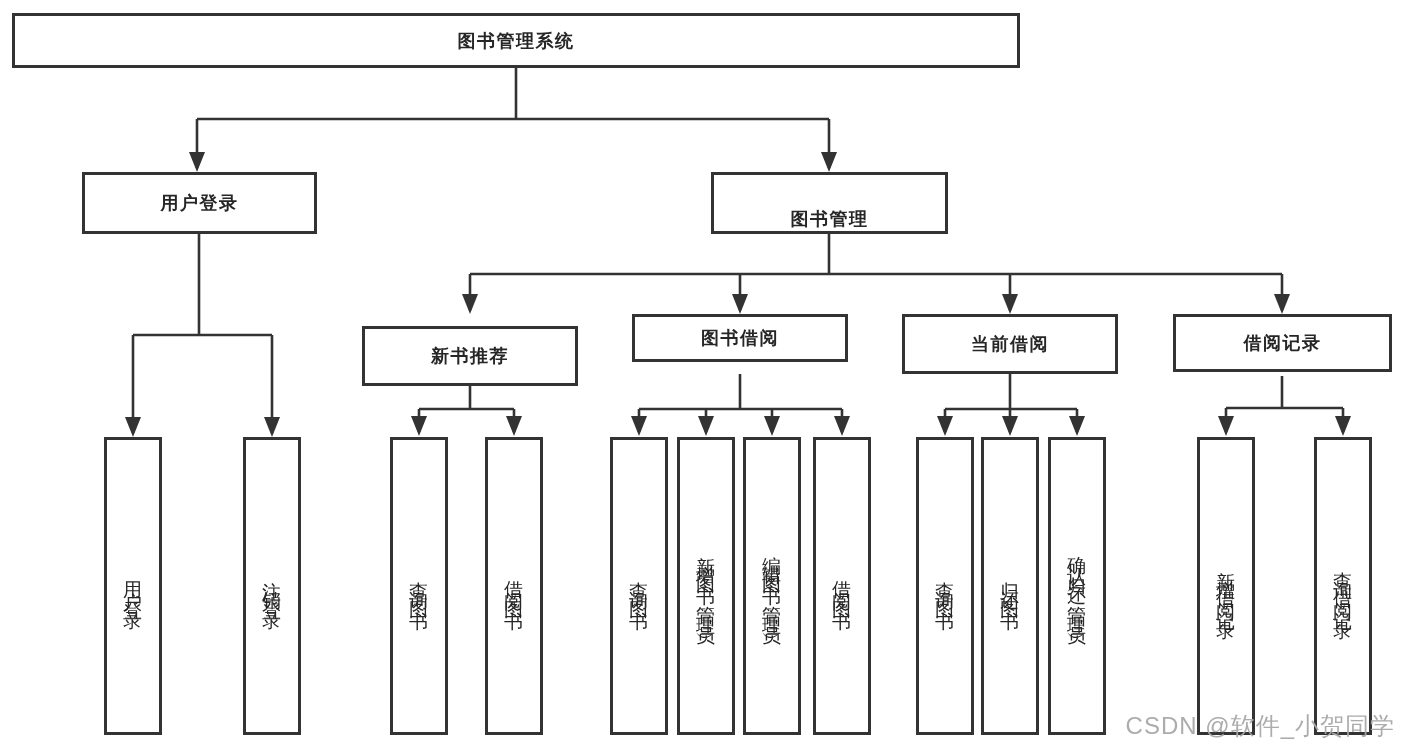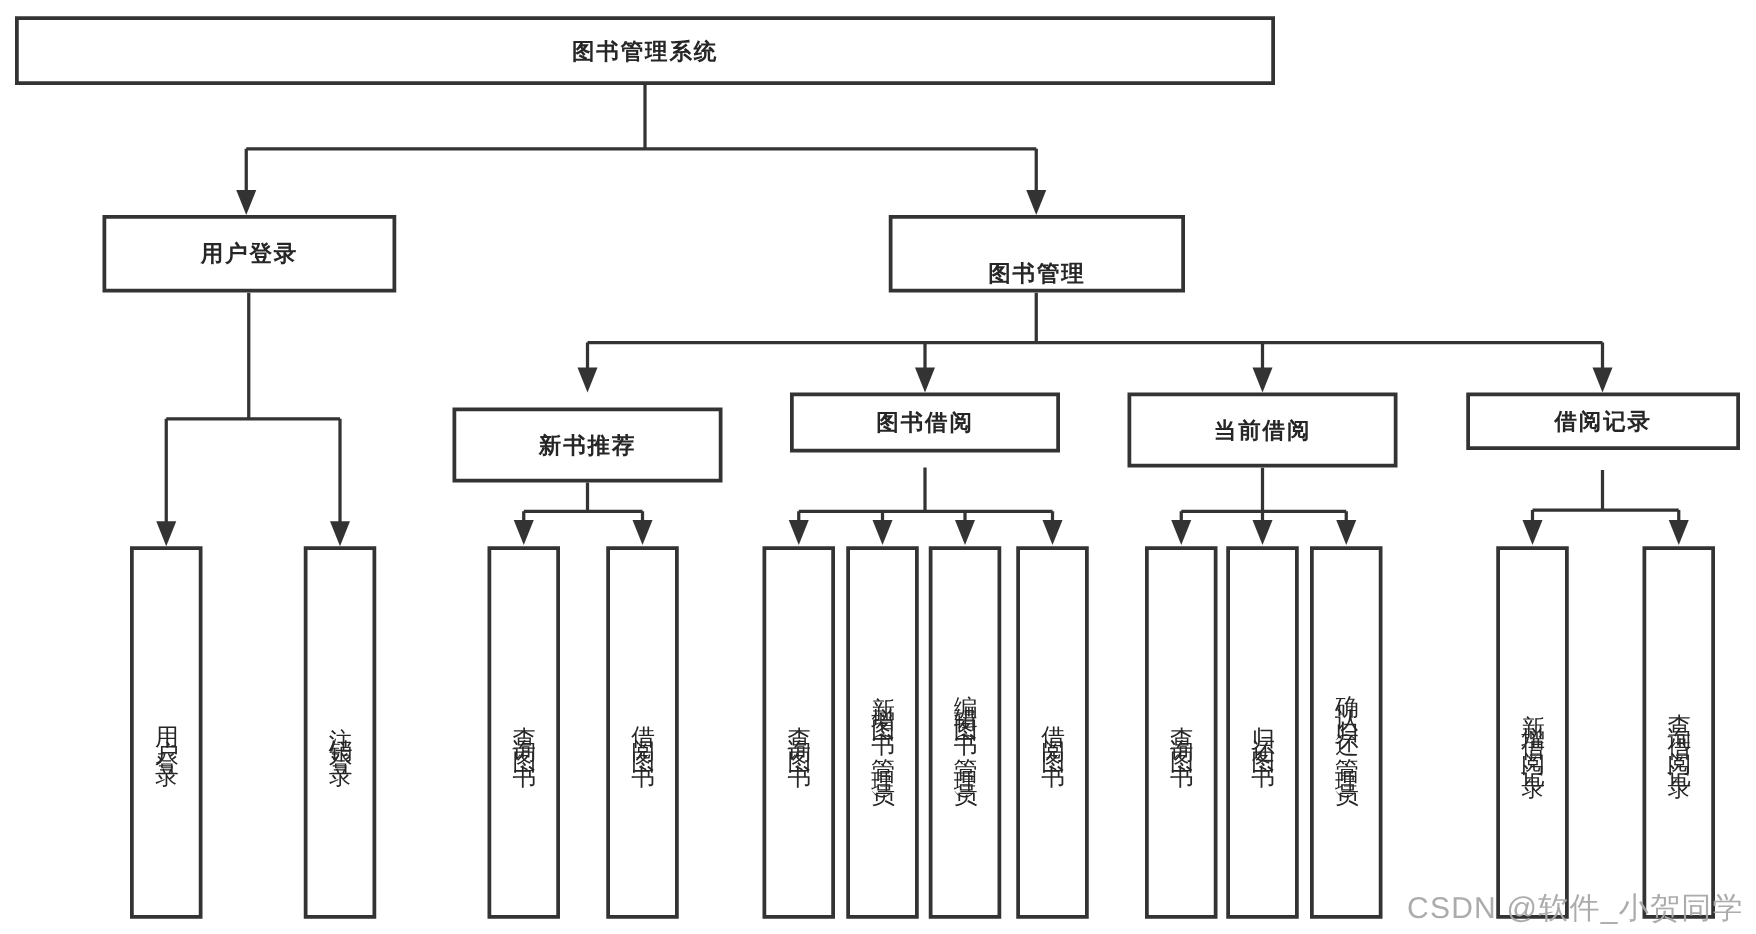--- a/index.html
+++ b/index.html
@@ -102,21 +102,21 @@
 
   <div class="node" style="left:362px;top:314px;width:216px;height:60px;margin-top:12px;">
     <span class="htext">新书推荐</span>
   </div>
   <div class="node" style="left:632px;top:314px;width:216px;height:48px;">
     <span class="htext">图书借阅</span>
   </div>
   <div class="node" style="left:902px;top:314px;width:216px;height:60px;">
     <span class="htext">当前借阅</span>
   </div>
-  <div class="node" style="left:1173px;top:314px;width:219px;height:46px;">
+  <div class="node" style="left:1173px;top:314px;width:219px;height:58px;">
     <span class="htext">借阅记录</span>
   </div>
 
   <div class="node leaf" style="left:104px;">
     <span class="vtext">用户登录</span>
   </div>
   <div class="node leaf" style="left:243px;">
     <span class="vtext">注销登录</span>
   </div>
 

